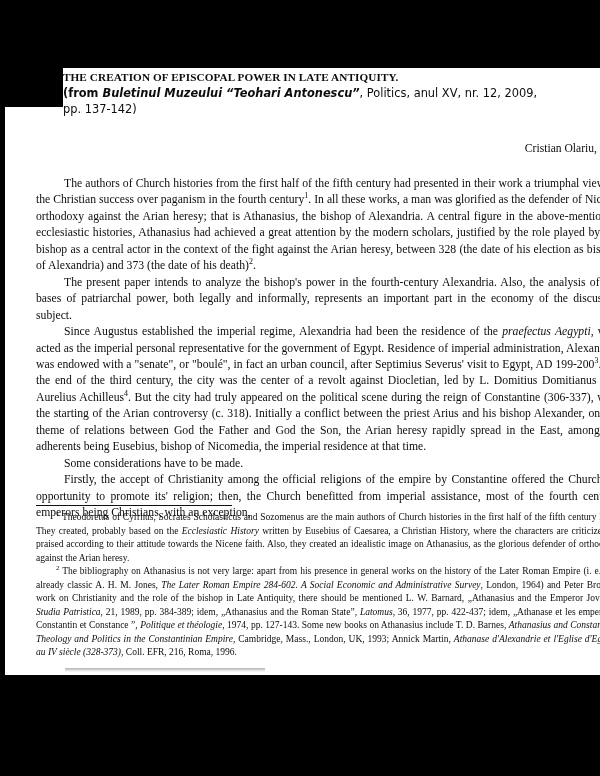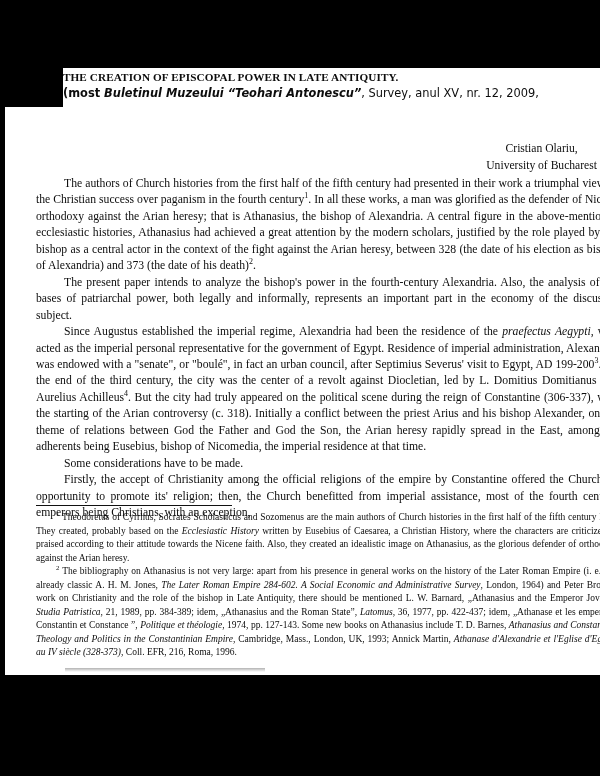--- a/index.html
+++ b/index.html
@@ -144,26 +144,26 @@
 </head>
 <body>
 
 <div id="page-sheet">
   <div id="title-mask-left"></div>
 
   <div id="page-inner">
 
     <div class="title-block">
       <div class="title-line">THE CREATION OF EPISCOPAL POWER IN LATE ANTIQUITY.</div>
-      <div class="source-line"><span>(most </span><span class="ital">Buletinul Muzeului “Teohari Antonescu”</span><span class="reg">, Survey, anul XV, nr. 12, 2009,</span></div>
+      <div class="source-line"><span>(from </span><span class="ital">Buletinul Muzeului “Teohari Antonescu”</span><span class="reg">, Politics, anul XV, nr. 12, 2009,</span></div>
+      <div class="source-line reg" style="font-weight:normal;">pp. 137-142)</div>
     </div>
 
     <div class="author-block">
       <div>Cristian Olariu,</div>
-      <div>University of Bucharest</div>
     </div>
 
     <div class="body-block">
       <p>The authors of Church histories from the first half of the fifth century had presented in their work a triumphal view of the Christian success over paganism in the fourth century<sup>1</sup>. In all these works, a man was glorified as the defender of Nicene orthodoxy against the Arian heresy; that is Athanasius, the bishop of Alexandria. A central figure in the above-mentioned ecclesiastic histories, Athanasius had achieved a great attention by the modern scholars, justified by the role played by the bishop as a central actor in the context of the fight against the Arian heresy, between 328 (the date of his election as bishop of Alexandria) and 373 (the date of his death)<sup>2</sup>.</p>
       <p>The present paper intends to analyze the bishop's power in the fourth-century Alexandria. Also, the analysis of the bases of patriarchal power, both legally and informally, represents an important part in the economy of the discussed subject.</p>
       <p>Since Augustus established the imperial regime, Alexandria had been the residence of the <i>praefectus Aegypti</i>, who acted as the imperial personal representative for the government of Egypt. Residence of imperial administration, Alexandria was endowed with a "senate", or "boulé", in fact an urban council, after Septimius Severus' visit to Egypt, AD 199-200<sup>3</sup>. By the end of the third century, the city was the center of a revolt against Diocletian, led by L. Domitius Domitianus and Aurelius Achilleus<sup>4</sup>. But the city had truly appeared on the political scene during the reign of Constantine (306-337), with the starting of the Arian controversy (c. 318). Initially a conflict between the priest Arius and his bishop Alexander, on the theme of relations between God the Father and God the Son, the Arian heresy rapidly spread in the East, among its' adherents being Eusebius, bishop of Nicomedia, the imperial residence at that time.</p>
       <p>Some considerations have to be made.</p>
       <p>Firstly, the accept of Christianity among the official religions of the empire by Constantine offered the Church an opportunity to promote its' religion; then, the Church benefitted from imperial assistance, most of the fourth century emperors being Christians, with an exception,</p>
     </div>
 

